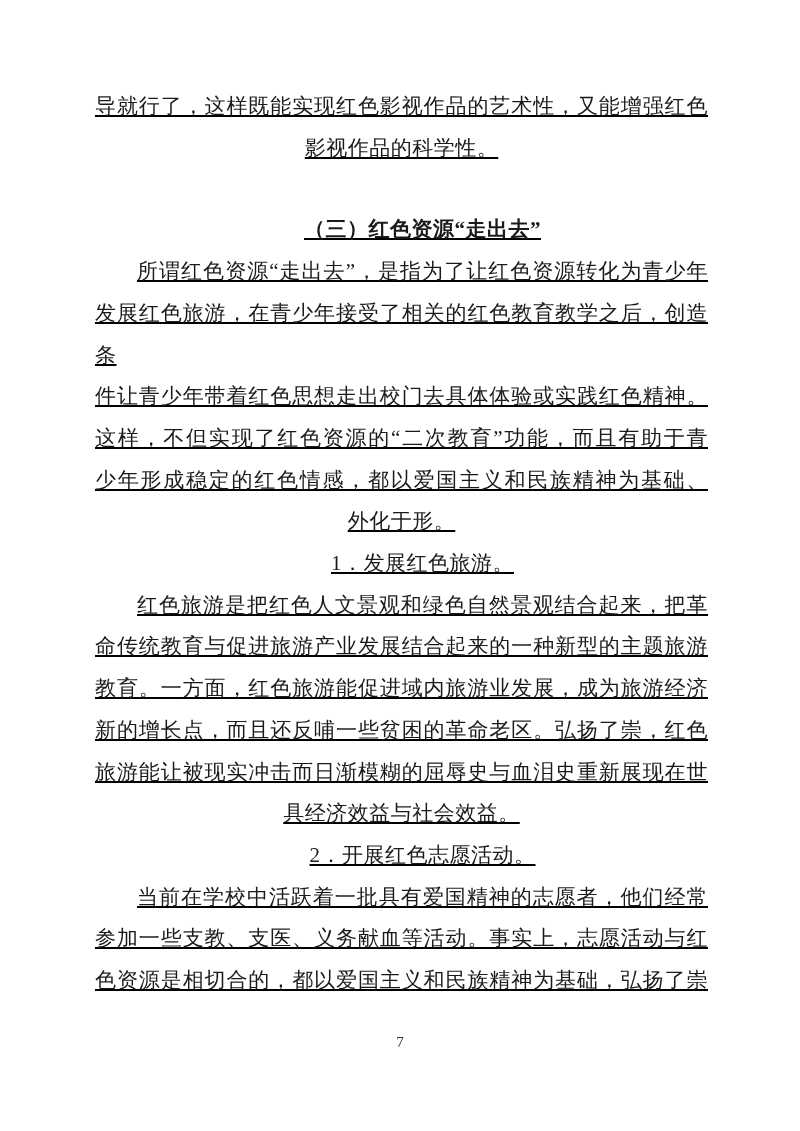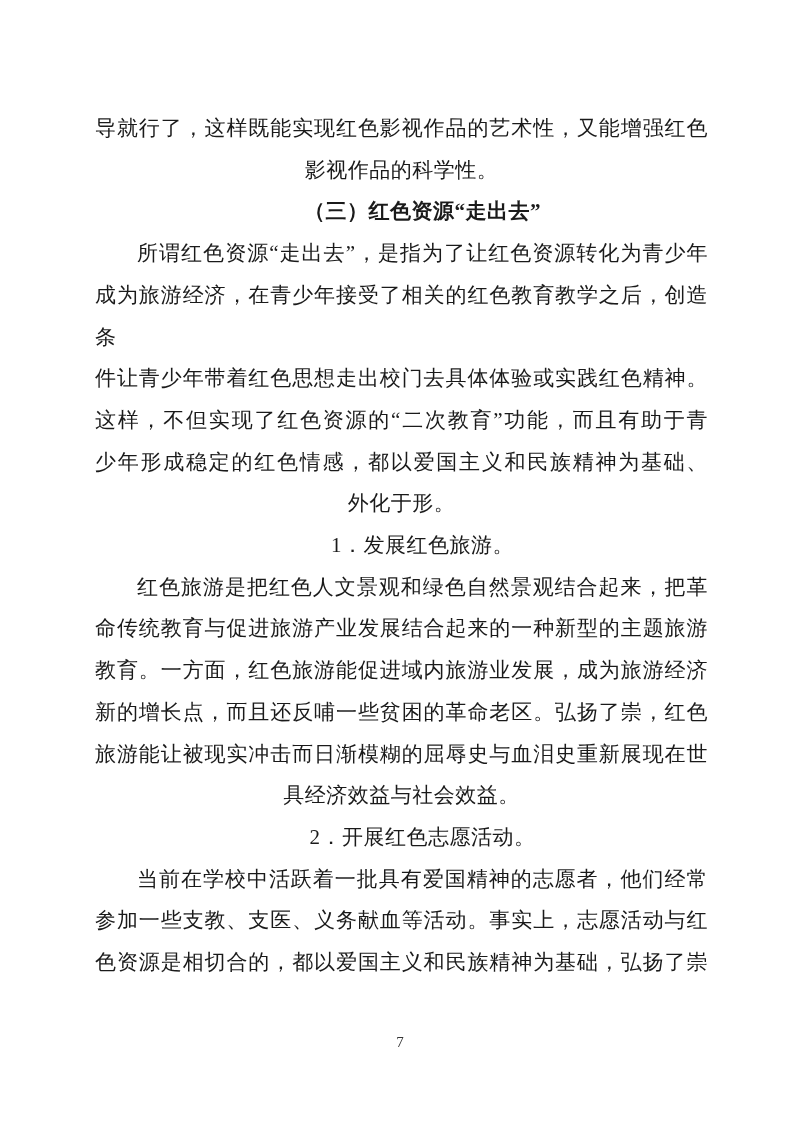--- a/index.html
+++ b/index.html
@@ -11,61 +11,63 @@
     position: relative;
     width: 800px;
     height: 1131px;
     background: #ffffff;
     font-family: "Liberation Serif", "DejaVu Serif", serif;
     overflow: hidden;
   }
   .content {
     position: absolute;
     left: 95px;
-    top: 108px;
+    top: 86px;
     width: 613px;
+    text-decoration: underline;
   }
   .doc-line {
     font-size: 21px;
     line-height: 41.7px;
     color: #1a1a1a;
     letter-spacing: 0.5px;
     text-align: center;
   }
   .doc-line.j {
     text-align: justify;
     text-align-last: justify;
     text-justify: inter-character;
   }
   .doc-line.indent {
     text-indent: 2em;
   }
   .doc-line.heading {
     font-weight: 700;
+    margin-top: 40px;
   }
   .page-number {
     position: absolute;
     left: 0;
     top: 1034px;
     width: 100%;
     text-align: center;
     font-size: 15px;
     color: #333333;
   }
 </style>
 </head>
 <body>
 
 <div class="page">
   <div class="content">
       <div class="doc-line j">导就行了，这样既能实现红色影视作品的艺术性，又能增强红色</div>
       <div class="doc-line">影视作品的科学性。</div>
       <div class="doc-line indent heading">（三）红色资源“走出去”</div>
       <div class="doc-line j indent">所谓红色资源“走出去”，是指为了让红色资源转化为青少年</div>
-      <div class="doc-line j">成为旅游经济，在青少年接受了相关的红色教育教学之后，创造条</div>
+      <div class="doc-line j">发展红色旅游，在青少年接受了相关的红色教育教学之后，创造条</div>
       <div class="doc-line j">件让青少年带着红色思想走出校门去具体体验或实践红色精神。</div>
       <div class="doc-line j">这样，不但实现了红色资源的“二次教育”功能，而且有助于青</div>
       <div class="doc-line j">少年形成稳定的红色情感，都以爱国主义和民族精神为基础、</div>
       <div class="doc-line">外化于形。</div>
       <div class="doc-line indent">1．发展红色旅游。</div>
       <div class="doc-line j indent">红色旅游是把红色人文景观和绿色自然景观结合起来，把革</div>
       <div class="doc-line j">命传统教育与促进旅游产业发展结合起来的一种新型的主题旅游</div>
       <div class="doc-line j">教育。一方面，红色旅游能促进域内旅游业发展，成为旅游经济</div>
       <div class="doc-line j">新的增长点，而且还反哺一些贫困的革命老区。弘扬了崇，红色</div>
       <div class="doc-line j">旅游能让被现实冲击而日渐模糊的屈辱史与血泪史重新展现在世</div>

